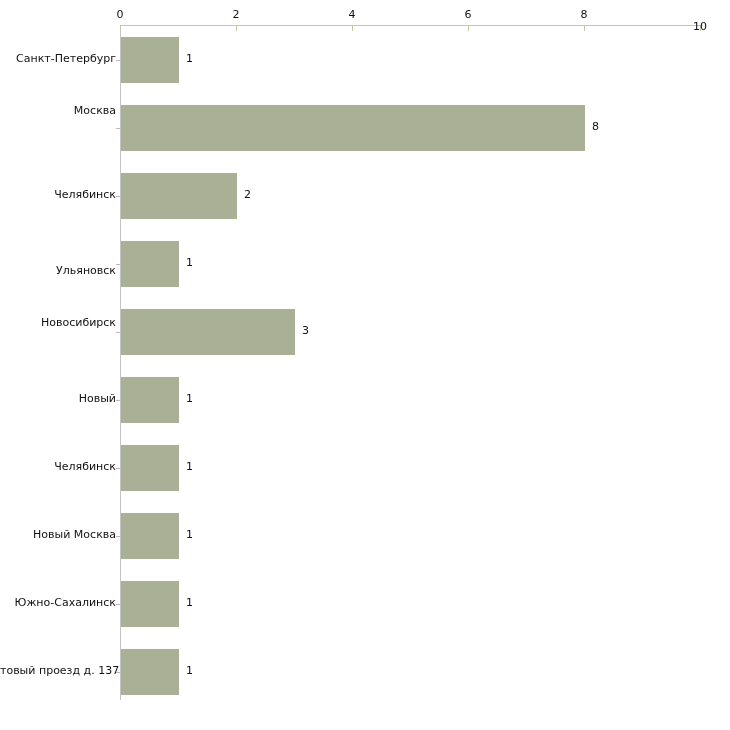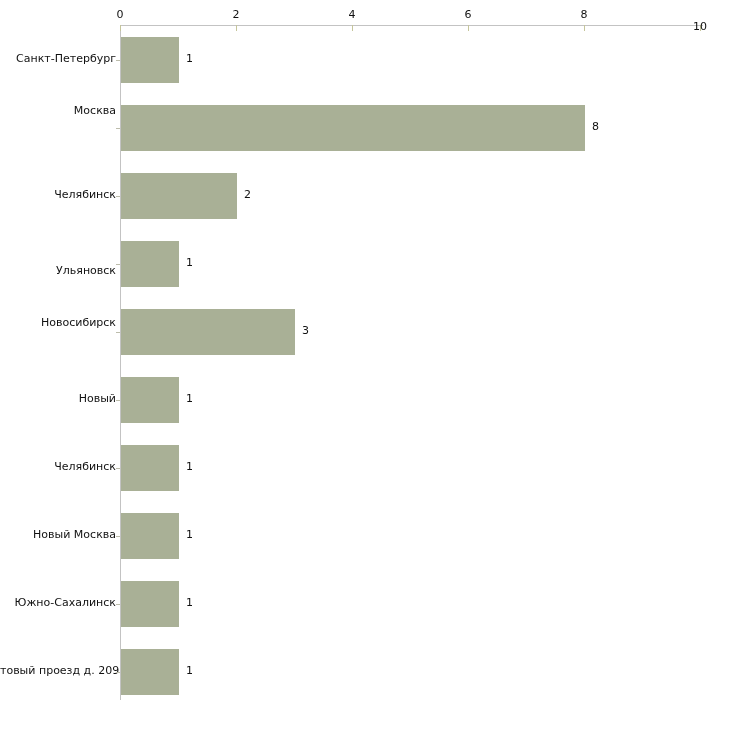--- a/index.html
+++ b/index.html
@@ -69,17 +69,17 @@
     <div class="bar" style="left: 121px; top: 445px; width: 58px; height: 46px; background: rgb(169, 176, 150);"></div>
     <div class="val-label" style="left: 186px; top: 460px;">1</div>
     <div class="cat-label" style="top: 528px;">Новый Москва</div>
     <div class="cat-tick" style="left: 116px; top: 536px; width: 4px; height: 1px; background: rgb(189, 189, 172);"></div>
     <div class="bar" style="left: 121px; top: 513px; width: 58px; height: 46px; background: rgb(169, 176, 150);"></div>
     <div class="val-label" style="left: 186px; top: 528px;">1</div>
     <div class="cat-label" style="top: 596px;">Южно-Сахалинск</div>
     <div class="cat-tick" style="left: 116px; top: 604px; width: 4px; height: 1px; background: rgb(189, 189, 172);"></div>
     <div class="bar" style="left: 121px; top: 581px; width: 58px; height: 46px; background: rgb(169, 176, 150);"></div>
     <div class="val-label" style="left: 186px; top: 596px;">1</div>
-    <div class="cat-label" style="top: 664px;">товый проезд д. 209</div>
+    <div class="cat-label" style="top: 664px;">товый проезд д. 137</div>
     <div class="cat-tick" style="left: 116px; top: 672px; width: 4px; height: 1px; background: rgb(189, 189, 172);"></div>
     <div class="bar" style="left: 121px; top: 649px; width: 58px; height: 46px; background: rgb(169, 176, 150);"></div>
     <div class="val-label" style="left: 186px; top: 664px;">1</div>
   </div>
 
 </body></html>

